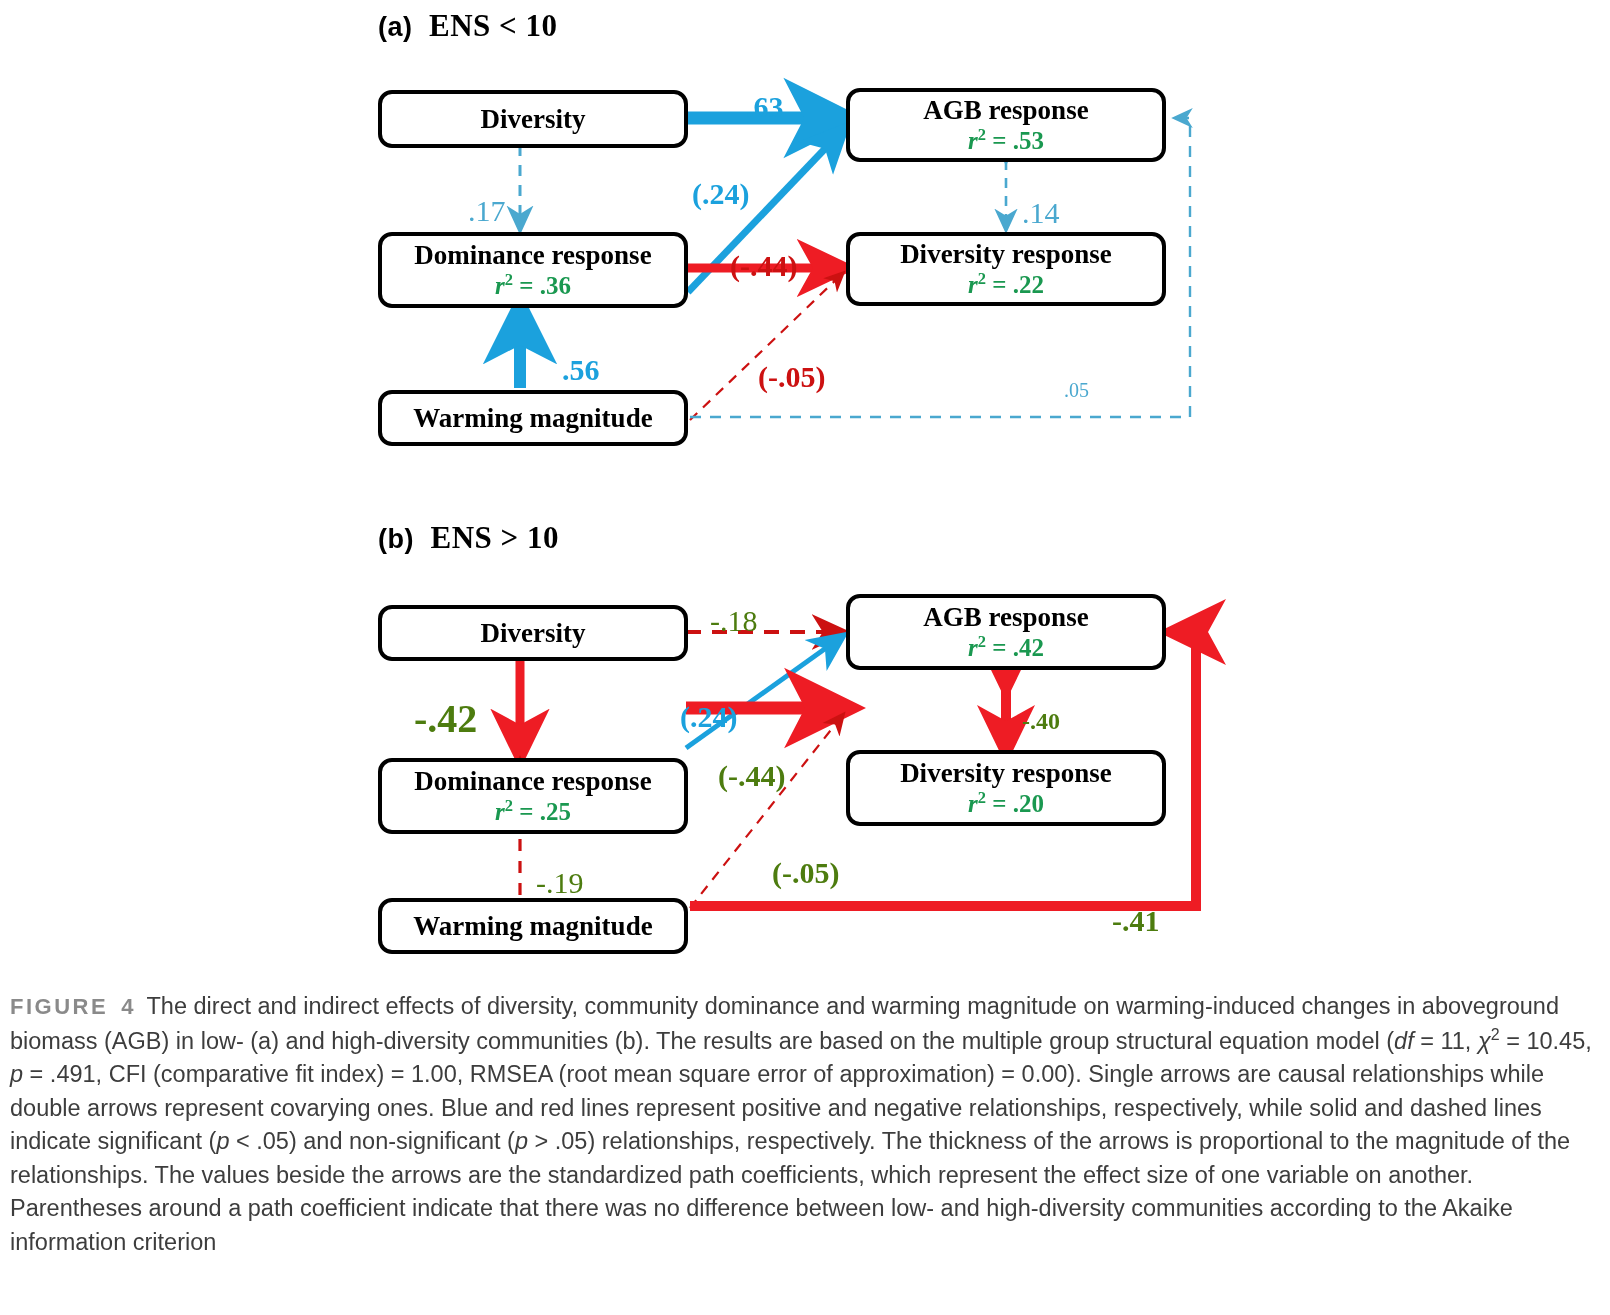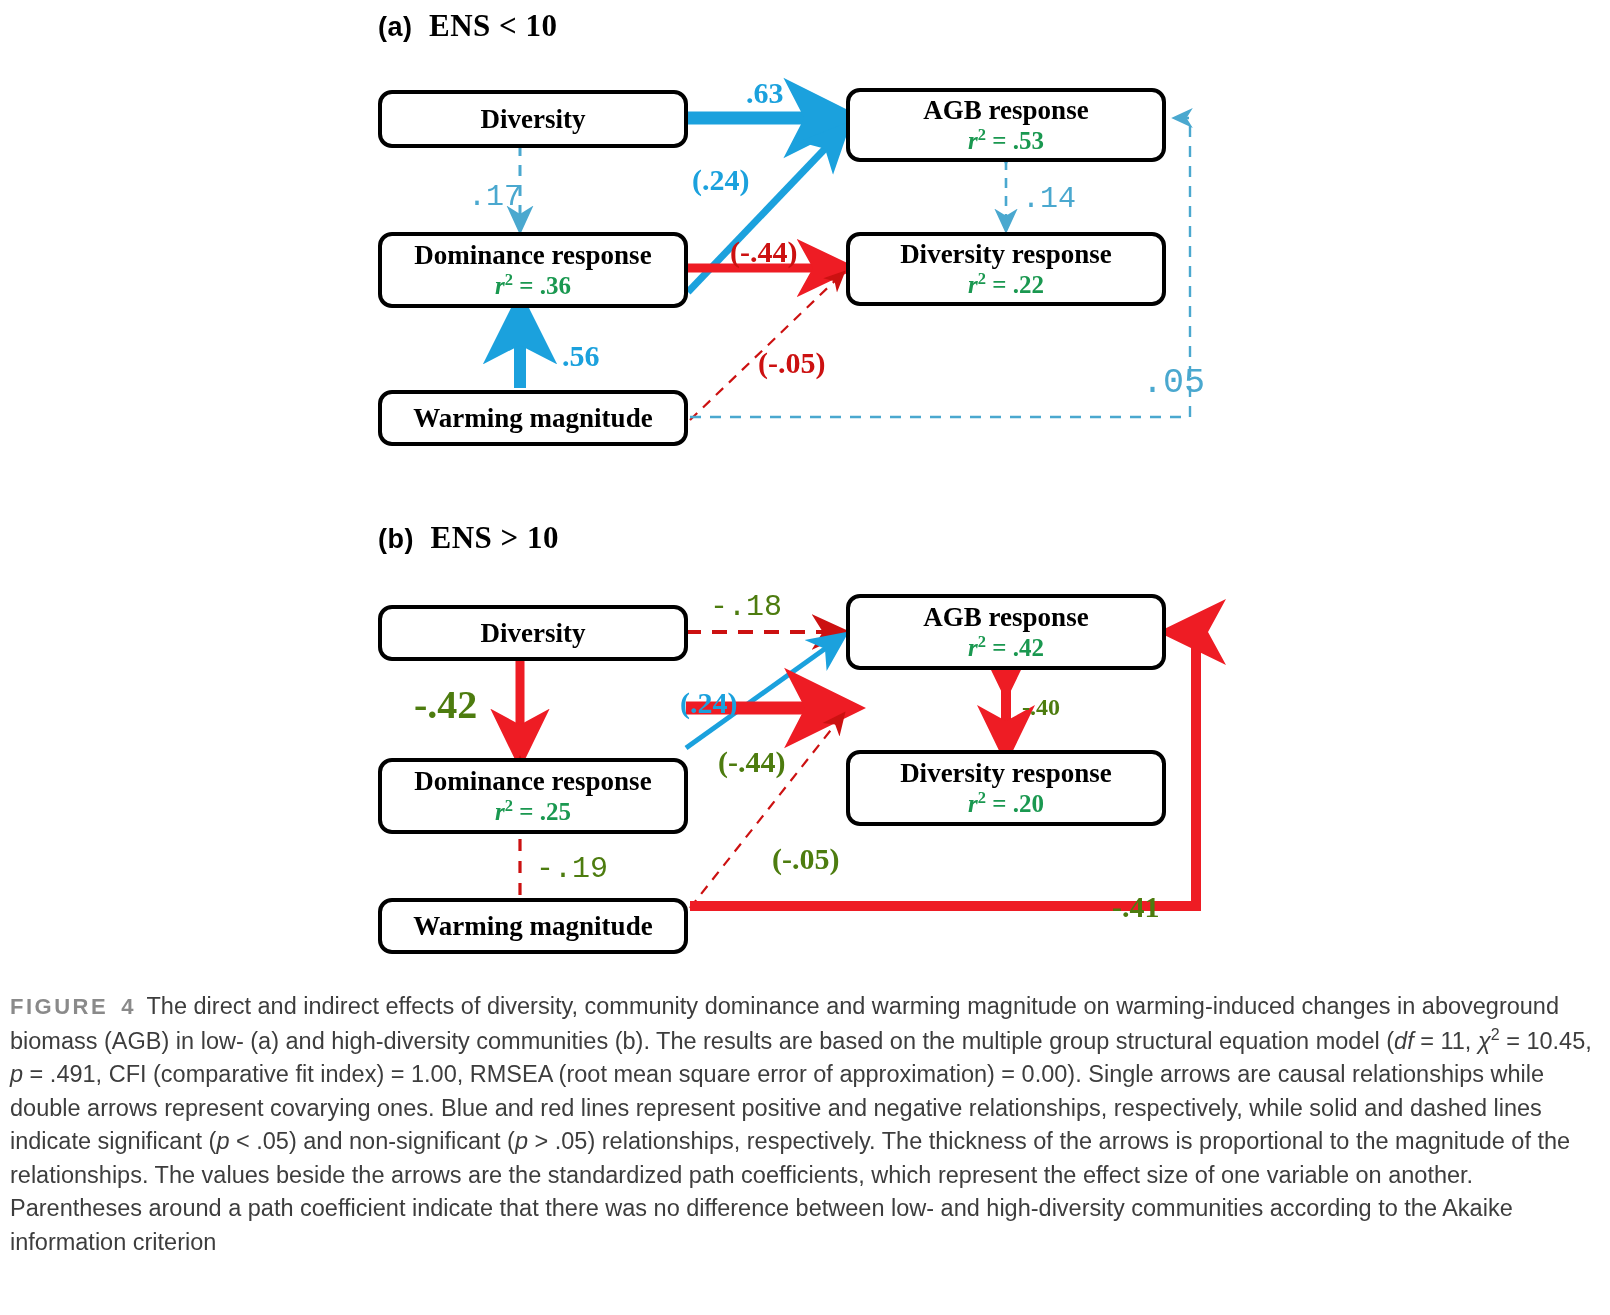--- a/index.html
+++ b/index.html
@@ -78,23 +78,24 @@
   }
   .node-r2 i { font-style: italic; }
   .node-r2 sup { font-size: 0.66em; }
 
   
   .coef {
     position: absolute;
     white-space: nowrap;
     z-index: 6;
     line-height: 1;
+    margin-top: 14px;
   }
   .coef.serif-plain {
-    font-family: Liberation Mono, monospace;
+    font-family: Liberation Serif, serif;
     font-weight: normal;
   }
   .coef.serif-bold {
     font-family: "Liberation Serif", serif;
     font-weight: bold;
   }
   .c-blue      { color: #1ba1dd; }
   .c-blue-soft { color: #4aa8cf; }
   .c-red       { color: #cc1111; }
   .c-red-dark  { color: #4d7c0f; }
@@ -200,21 +201,21 @@
     <div class="coef serif-plain c-blue-soft" style="left:468px; top:182px; font-size:30px;">.17</div>
 
     <div class="coef serif-bold c-blue" style="left:692px; top:165px; font-size:30px;">(.24)</div>
 
     <div class="coef serif-bold c-red" style="left:730px; top:237px; font-size:30px;">(-.44)</div>
 
     <div class="coef serif-bold c-blue" style="left:562px; top:341px; font-size:30px;">.56</div>
 
     <div class="coef serif-bold c-red" style="left:758px; top:348px; font-size:30px;">(-.05)</div>
 
-    <div class="coef serif-plain c-blue-soft" style="left:1142px; top:366px; font-size:35px;">.05</div>
+    <div class="coef serif-plain c-blue-soft" style="left:1064px; top:366px; font-size:20px;">.05</div>
 
     <div class="coef serif-plain c-blue-soft" style="left:1022px; top:184px; font-size:30px;text-align:right;">.14</div>
   </div>
 
   <div class="panel" id="panel-b">
 
     <div class="panel-title" style="left:378px; top:10px;text-align:center;">
       <span class="tag">(b)</span>
       &nbsp;<span>ENS &gt; 10</span>
     </div>

